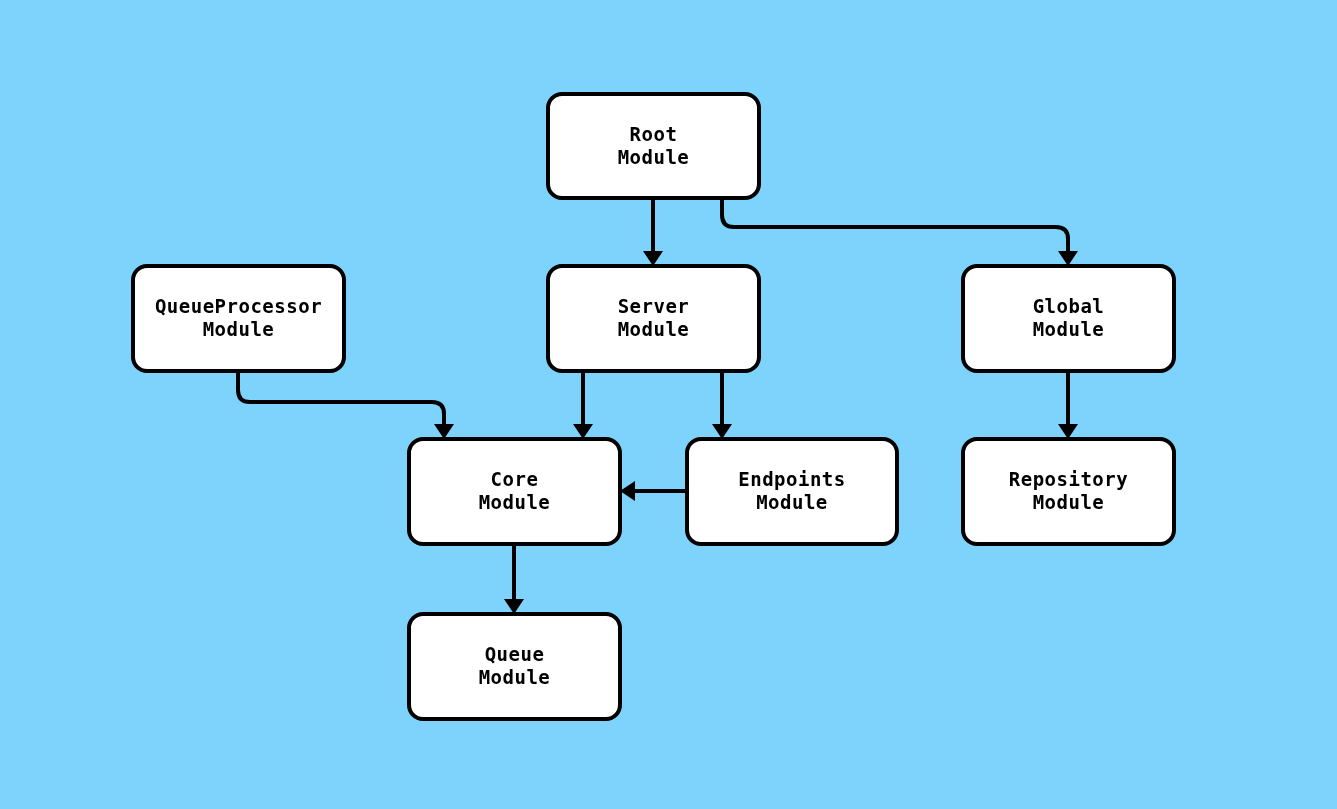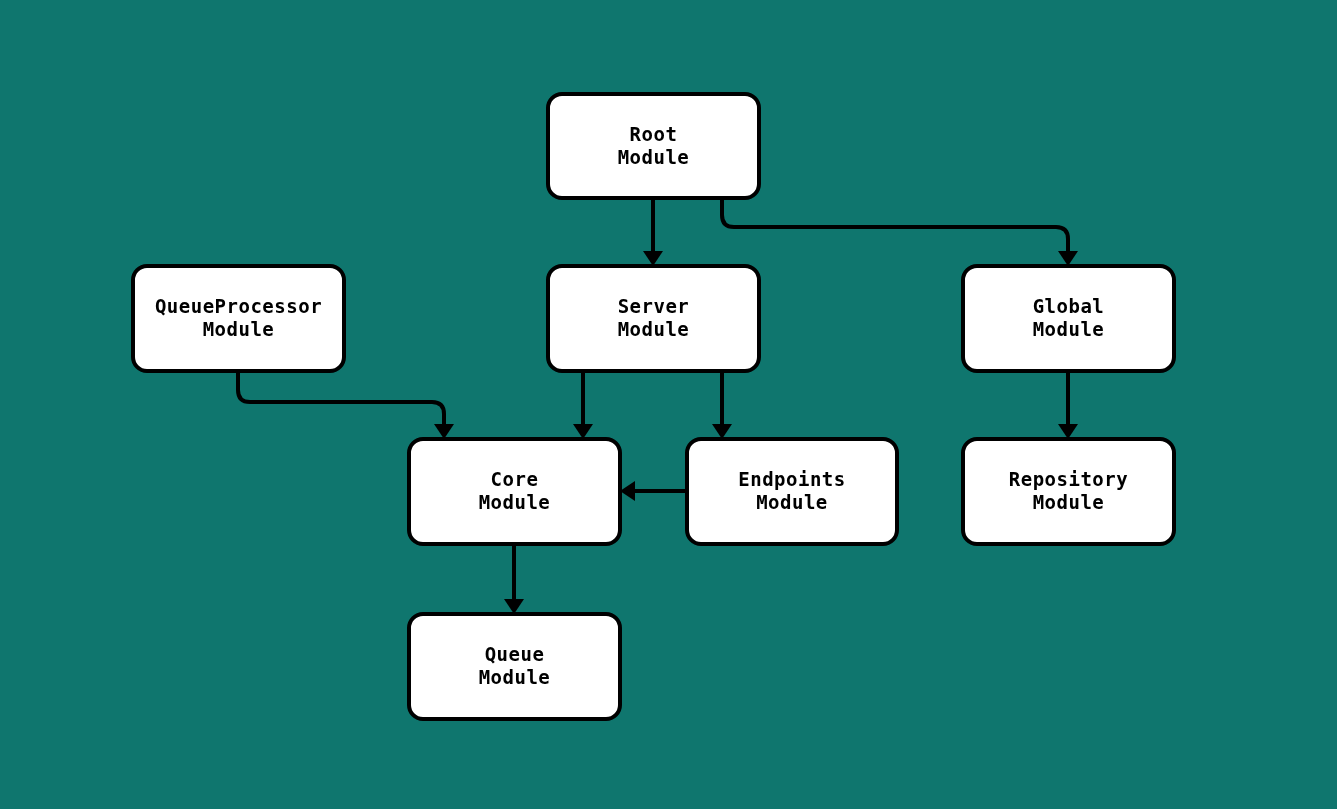--- a/index.html
+++ b/index.html
@@ -11,21 +11,21 @@
   body {
     width: 1337px;
     height: 809px;
     font-family: "DejaVu Sans Mono", "Liberation Mono", monospace;
     overflow: hidden;
   }
   #diagram-root {
     position: relative;
     width: 1337px;
     height: 809px;
-    background: #0f766e;
+    background: #7dd3fc;
   }
   svg#diagram-canvas {
     display: block;
     width: 1337px;
     height: 809px;
   }
   .node-box {
     fill: #ffffff;
     stroke: #000000;
     stroke-width: 4;

